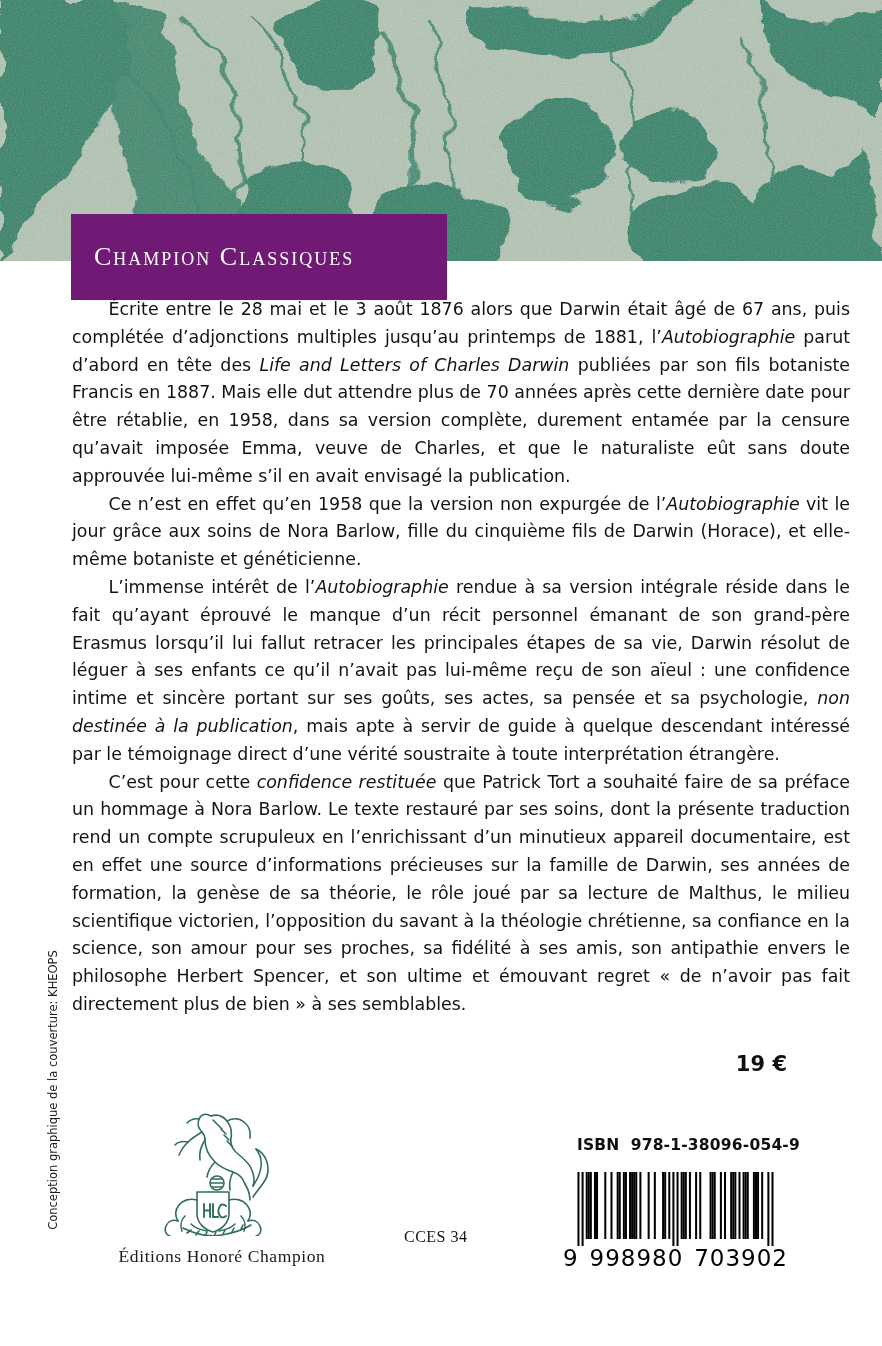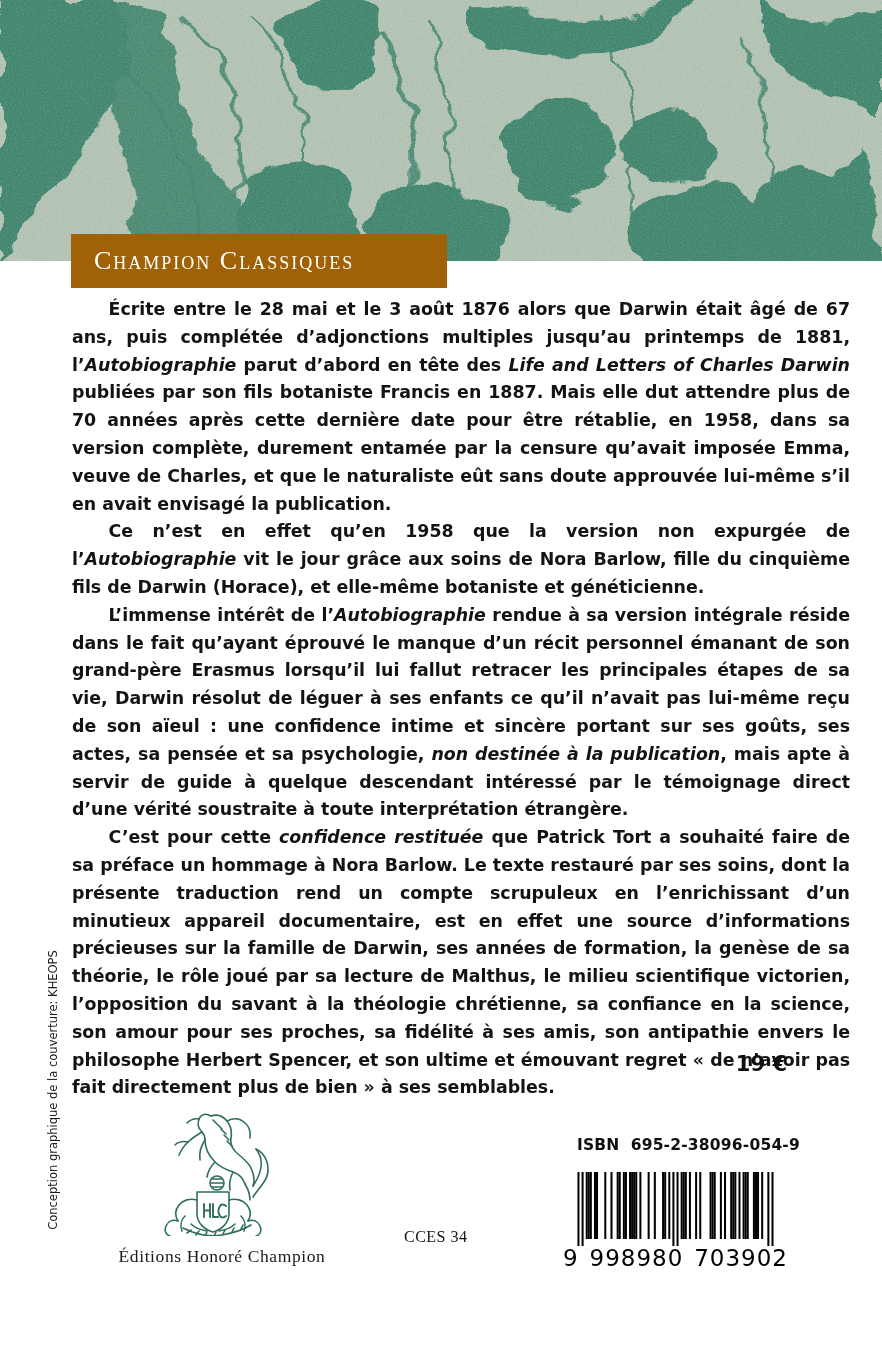--- a/index.html
+++ b/index.html
@@ -25,25 +25,24 @@
     background: #b3c6b4;
   }
   #marble-band svg { display: block; }
 
   
   #collection-banner {
     position: absolute;
     left: 71px;
     top: 214px;
     width: 376px;
-    height: 54px;
-    background: #a16207;
+    height: 86px;
+    background: #701a75;
     display: flex;
     align-items: center;
-    margin-top: 20px;
   }
   #collection-banner .banner-text {
     font-family: "Liberation Serif", serif;
     color: #ffffff;
     font-size: 26px;
     letter-spacing: 2.0px;
     padding-left: 23px;
     font-variant: small-caps;
     white-space: nowrap;
   }
@@ -52,21 +51,21 @@
   #blurb {
     position: absolute;
     left: 72px;
     top: 296px;
     width: 778px;
     color: #131313;
     font-family: "DejaVu Sans", sans-serif;
     font-size: 17.4px;
     line-height: 27.8px;
     text-align: justify;
-    font-weight: 700;
+    font-weight: 400;
   }
   #blurb p {
     margin: 0;
     text-indent: 2.1em;
     text-align: justify;
     text-justify: inter-word;
   }
   #blurb p .it { font-style: italic; }
 
   
@@ -275,21 +274,21 @@
     </g>
   </svg>
   <div id="publisher-name">Éditions Honoré Champion</div>
 </div>
 
 <div id="series-code">CCES 34</div>
 
 <div id="price">19 €</div>
 
 <div id="isbn-text">
-  <span>ISBN</span><span>&nbsp;&nbsp;</span><span>695-2-38096-054-9</span>
+  <span>ISBN</span><span>&nbsp;&nbsp;</span><span>978-1-38096-054-9</span>
 </div>
 
 <div id="barcode-block">
   <svg id="barcode-bars" width="225" height="74" viewBox="0 0 225 74" xmlns="http://www.w3.org/2000/svg">
     <rect x="0" y="0" width="225" height="74" fill="#ffffff"></rect>
     <g fill="#000000" id="bars-group">
         <rect x="14.45" y="0" width="2.02" height="74"></rect>
         <rect x="18.58" y="0" width="2.02" height="74"></rect>
         <rect x="22.71" y="0" width="2.02" height="67"></rect>
         <rect x="24.77" y="0" width="2.02" height="67"></rect>

